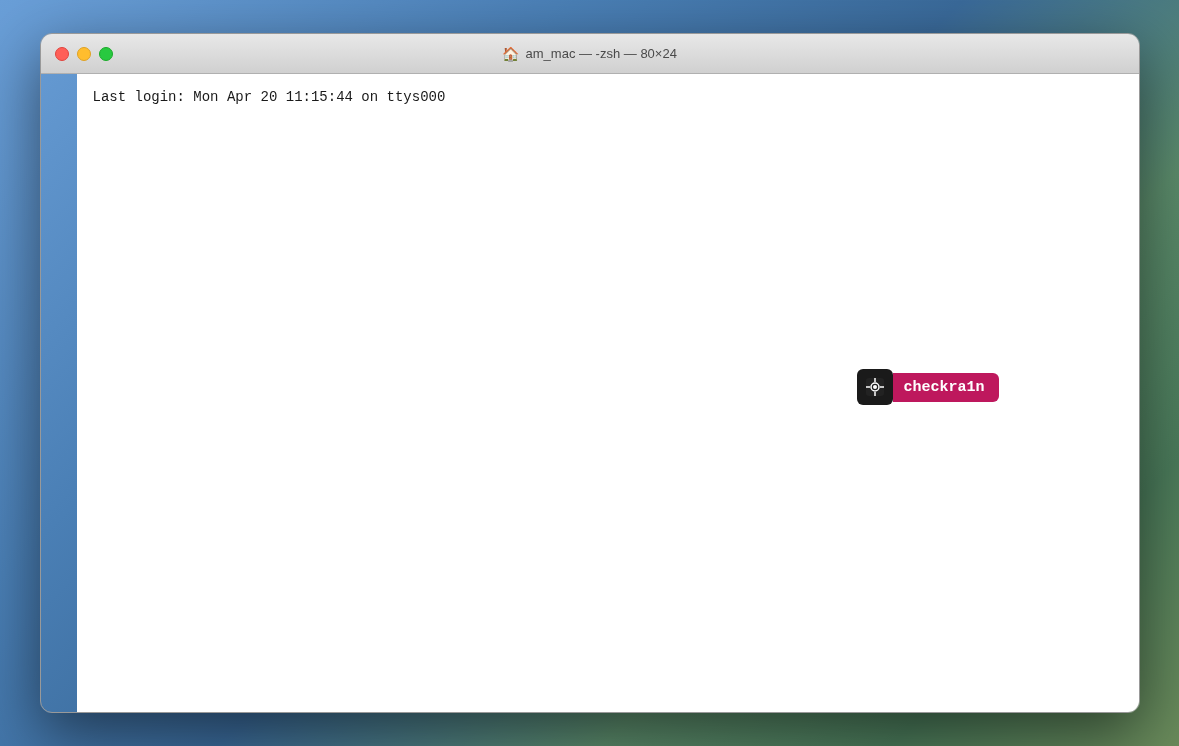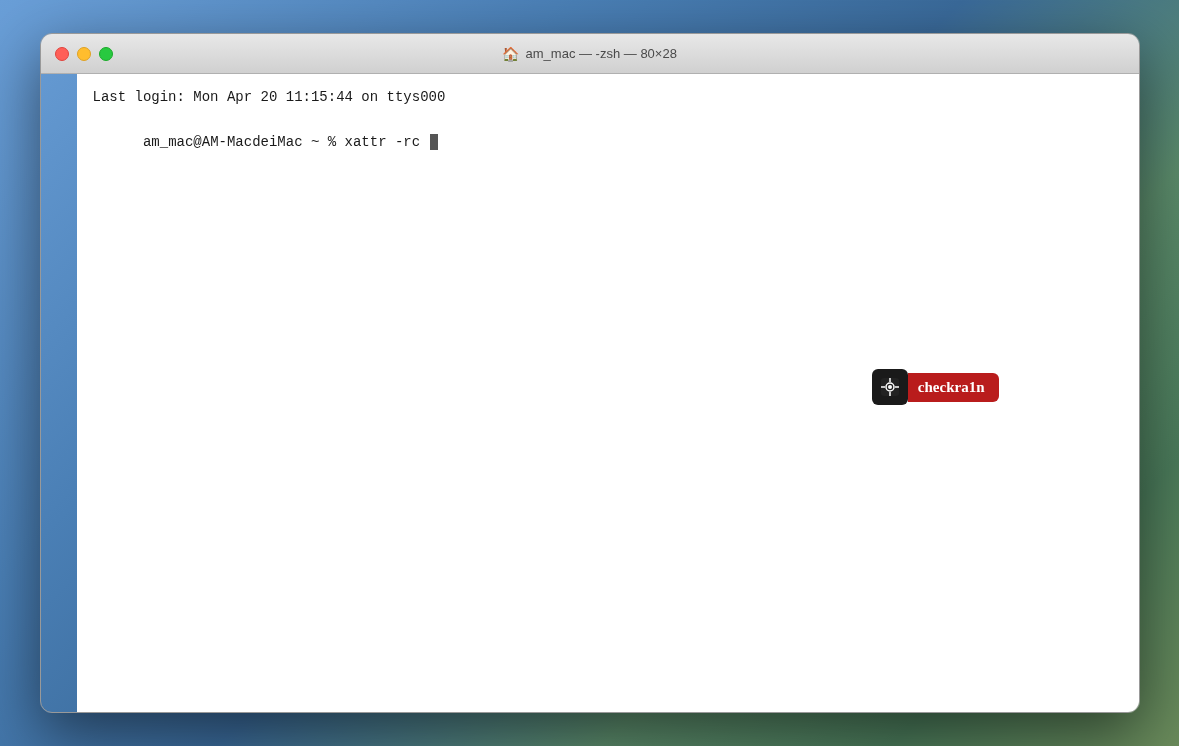--- a/index.html
+++ b/index.html
@@ -127,51 +127,48 @@
       display: flex;
       align-items: center;
       justify-content: center;
       font-size: 18px;
       color: white;
       position: relative;
       z-index: 2;
     }
 
     .checkra1n-label {
-      background: #b91c1c;
+      background: #be185d;
       color: white;
       font-size: 15px;
       font-weight: 600;
       padding: 6px 14px 6px 10px;
       border-radius: 0 6px 6px 0;
-      font-family: Liberation Serif, serif;
+      font-family: Liberation Mono, monospace;
     }
   </style>
 </head>
 <body>
 
 <div class="terminal-window">
 
   <div class="title-bar">
     <div class="traffic-lights">
       <div class="traffic-light close"></div>
       <div class="traffic-light minimize"></div>
       <div class="traffic-light maximize"></div>
     </div>
     <div class="title-bar-text">
       <span class="title-icon">🏠</span>
-      <span>am_mac — -zsh — 80×28</span>
+      <span>am_mac — -zsh — 80×24</span>
     </div>
   </div>
 
   <div class="terminal-body">
     <div class="terminal-line">Last login: Mon Apr 20 11:15:44 on ttys000</div>
-    <div class="terminal-line">
-      <span>am_mac@AM-MacdeiMac ~ % xattr -rc </span><span class="cursor"></span>
-    </div>
 
     <div class="checkra1n-tooltip">
       <div class="checkra1n-icon">
         <svg width="22" height="22" viewBox="0 0 22 22" fill="none" xmlns="http://www.w3.org/2000/svg">
           <rect x="2" y="2" width="18" height="18" rx="3" fill="#222"></rect>
           <circle cx="11" cy="11" r="4" fill="none" stroke="white" stroke-width="1.5"></circle>
           <line x1="11" y1="2" x2="11" y2="6" stroke="white" stroke-width="1.5"></line>
           <line x1="11" y1="16" x2="11" y2="20" stroke="white" stroke-width="1.5"></line>
           <line x1="2" y1="11" x2="6" y2="11" stroke="white" stroke-width="1.5"></line>
           <line x1="16" y1="11" x2="20" y2="11" stroke="white" stroke-width="1.5"></line>

